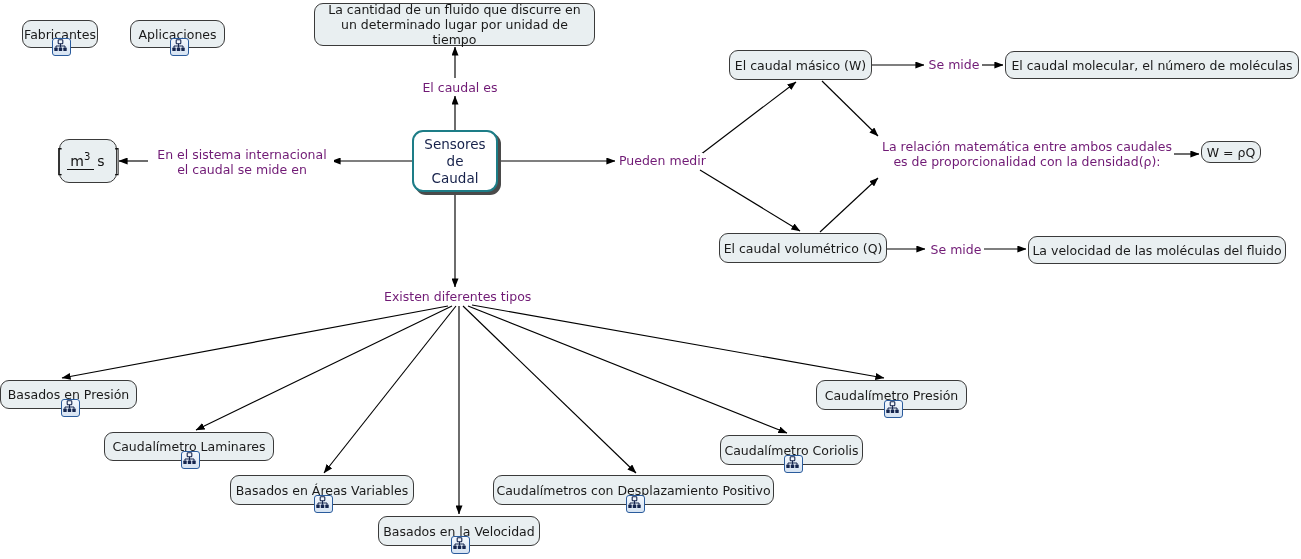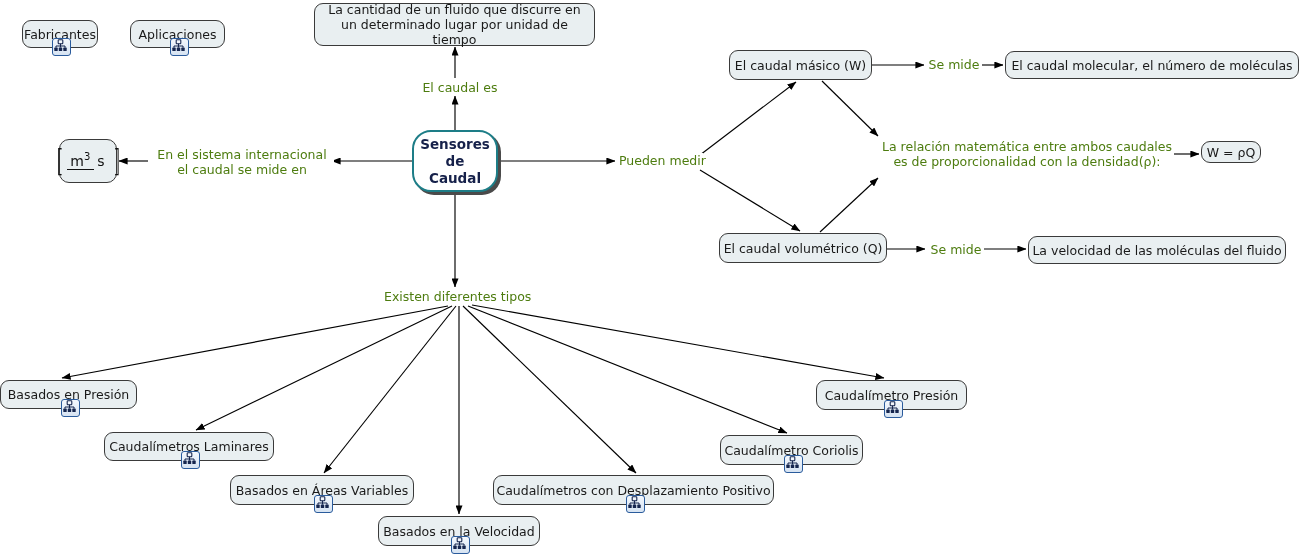--- a/index.html
+++ b/index.html
@@ -44,42 +44,42 @@
     padding: 2px 9px;
     white-space: nowrap;
     z-index: 3;
   }
   .node.multiline { white-space: normal; }
 
   
   .node.root {
     background: #ffffff;
     border: 2px solid #1d7d87;
-    border-radius: 19px;
+    border-radius: 11px;
     color: #16214a;
-    font-weight: bold;
+    font-weight: normal;
     font-size: 13.5px;
     line-height: 17px;
     box-shadow: 3px 3px 0 0 #4a4a4a;
     flex-direction: column;
     z-index: 5;
   }
 
   
   .node.unitbox {
     padding: 3px 8px;
     border-radius: 10px;
   }
 
   
   .linklabel {
     position: absolute;
     font-size: 12.5px;
     line-height: 15px;
-    color: #4d7c0f;
+    color: #701a75;
     background: #ffffff;
     text-align: center;
     white-space: nowrap;
     padding: 0 2px;
     z-index: 4;
   }
   .linklabel.multiline { white-space: normal; }
 
   
   .cmapicon {
@@ -221,21 +221,21 @@
           <svg width="15" height="14" viewBox="0 0 15 14">
             <rect x="5.2" y="0.8" width="4.6" height="4.0" rx="0.7" fill="#f2f6fb" stroke="#16264f" stroke-width="1.1"></rect>
             <path d="M7.5 4.8 V7.0 M3.0 7.0 H12.0 M3.0 7.0 V8.6 M7.5 7.0 V8.6 M12.0 7.0 V8.6" stroke="#16264f" stroke-width="1.1" fill="none"></path>
             <rect x="1.3" y="8.6" width="3.4" height="3.4" rx="0.6" fill="#16264f"></rect>
             <rect x="5.8" y="8.6" width="3.4" height="3.4" rx="0.6" fill="#16264f"></rect>
             <rect x="10.3" y="8.6" width="3.4" height="3.4" rx="0.6" fill="#16264f"></rect>
           </svg>
         </span>
       </div>
       <div class="node" style="left: 104px; top: 432px; width: 170px; height: 29px;">
-        <span>Caudalímetros Laminares</span>
+        <span>Caudalímetro Laminares</span>
         <span class="cmapicon" title="Sub-mapa conceptual">
           <svg width="15" height="14" viewBox="0 0 15 14">
             <rect x="5.2" y="0.8" width="4.6" height="4.0" rx="0.7" fill="#f2f6fb" stroke="#16264f" stroke-width="1.1"></rect>
             <path d="M7.5 4.8 V7.0 M3.0 7.0 H12.0 M3.0 7.0 V8.6 M7.5 7.0 V8.6 M12.0 7.0 V8.6" stroke="#16264f" stroke-width="1.1" fill="none"></path>
             <rect x="1.3" y="8.6" width="3.4" height="3.4" rx="0.6" fill="#16264f"></rect>
             <rect x="5.8" y="8.6" width="3.4" height="3.4" rx="0.6" fill="#16264f"></rect>
             <rect x="10.3" y="8.6" width="3.4" height="3.4" rx="0.6" fill="#16264f"></rect>
           </svg>
         </span>
       </div>

